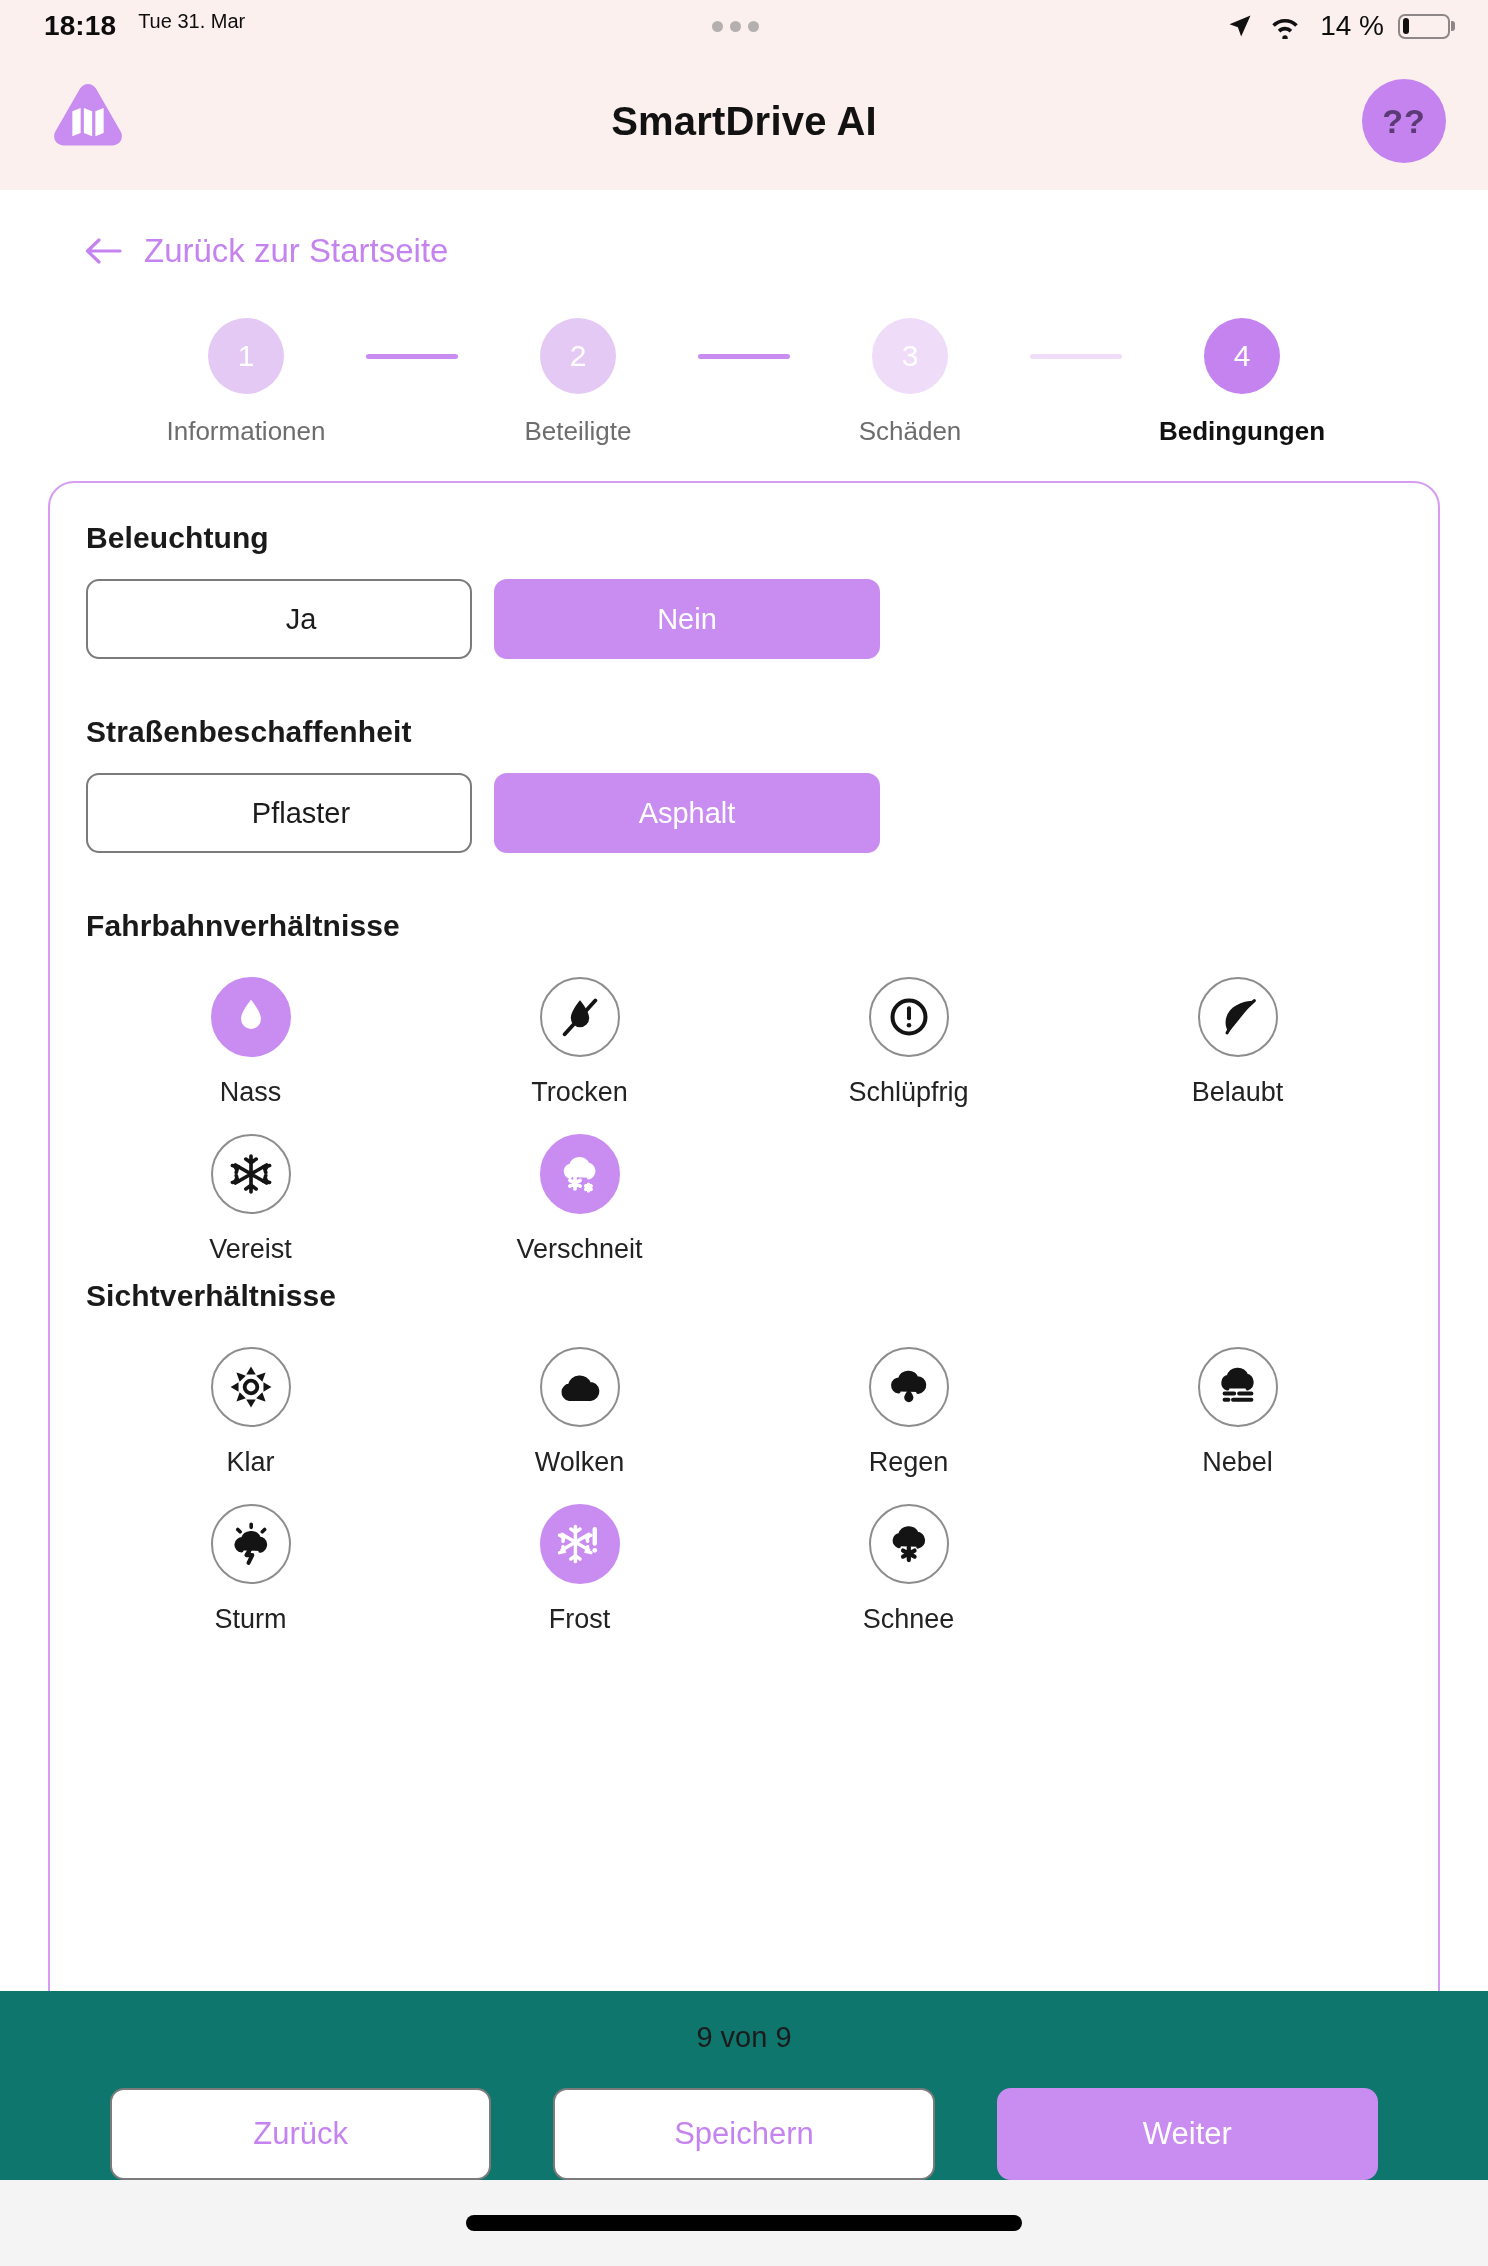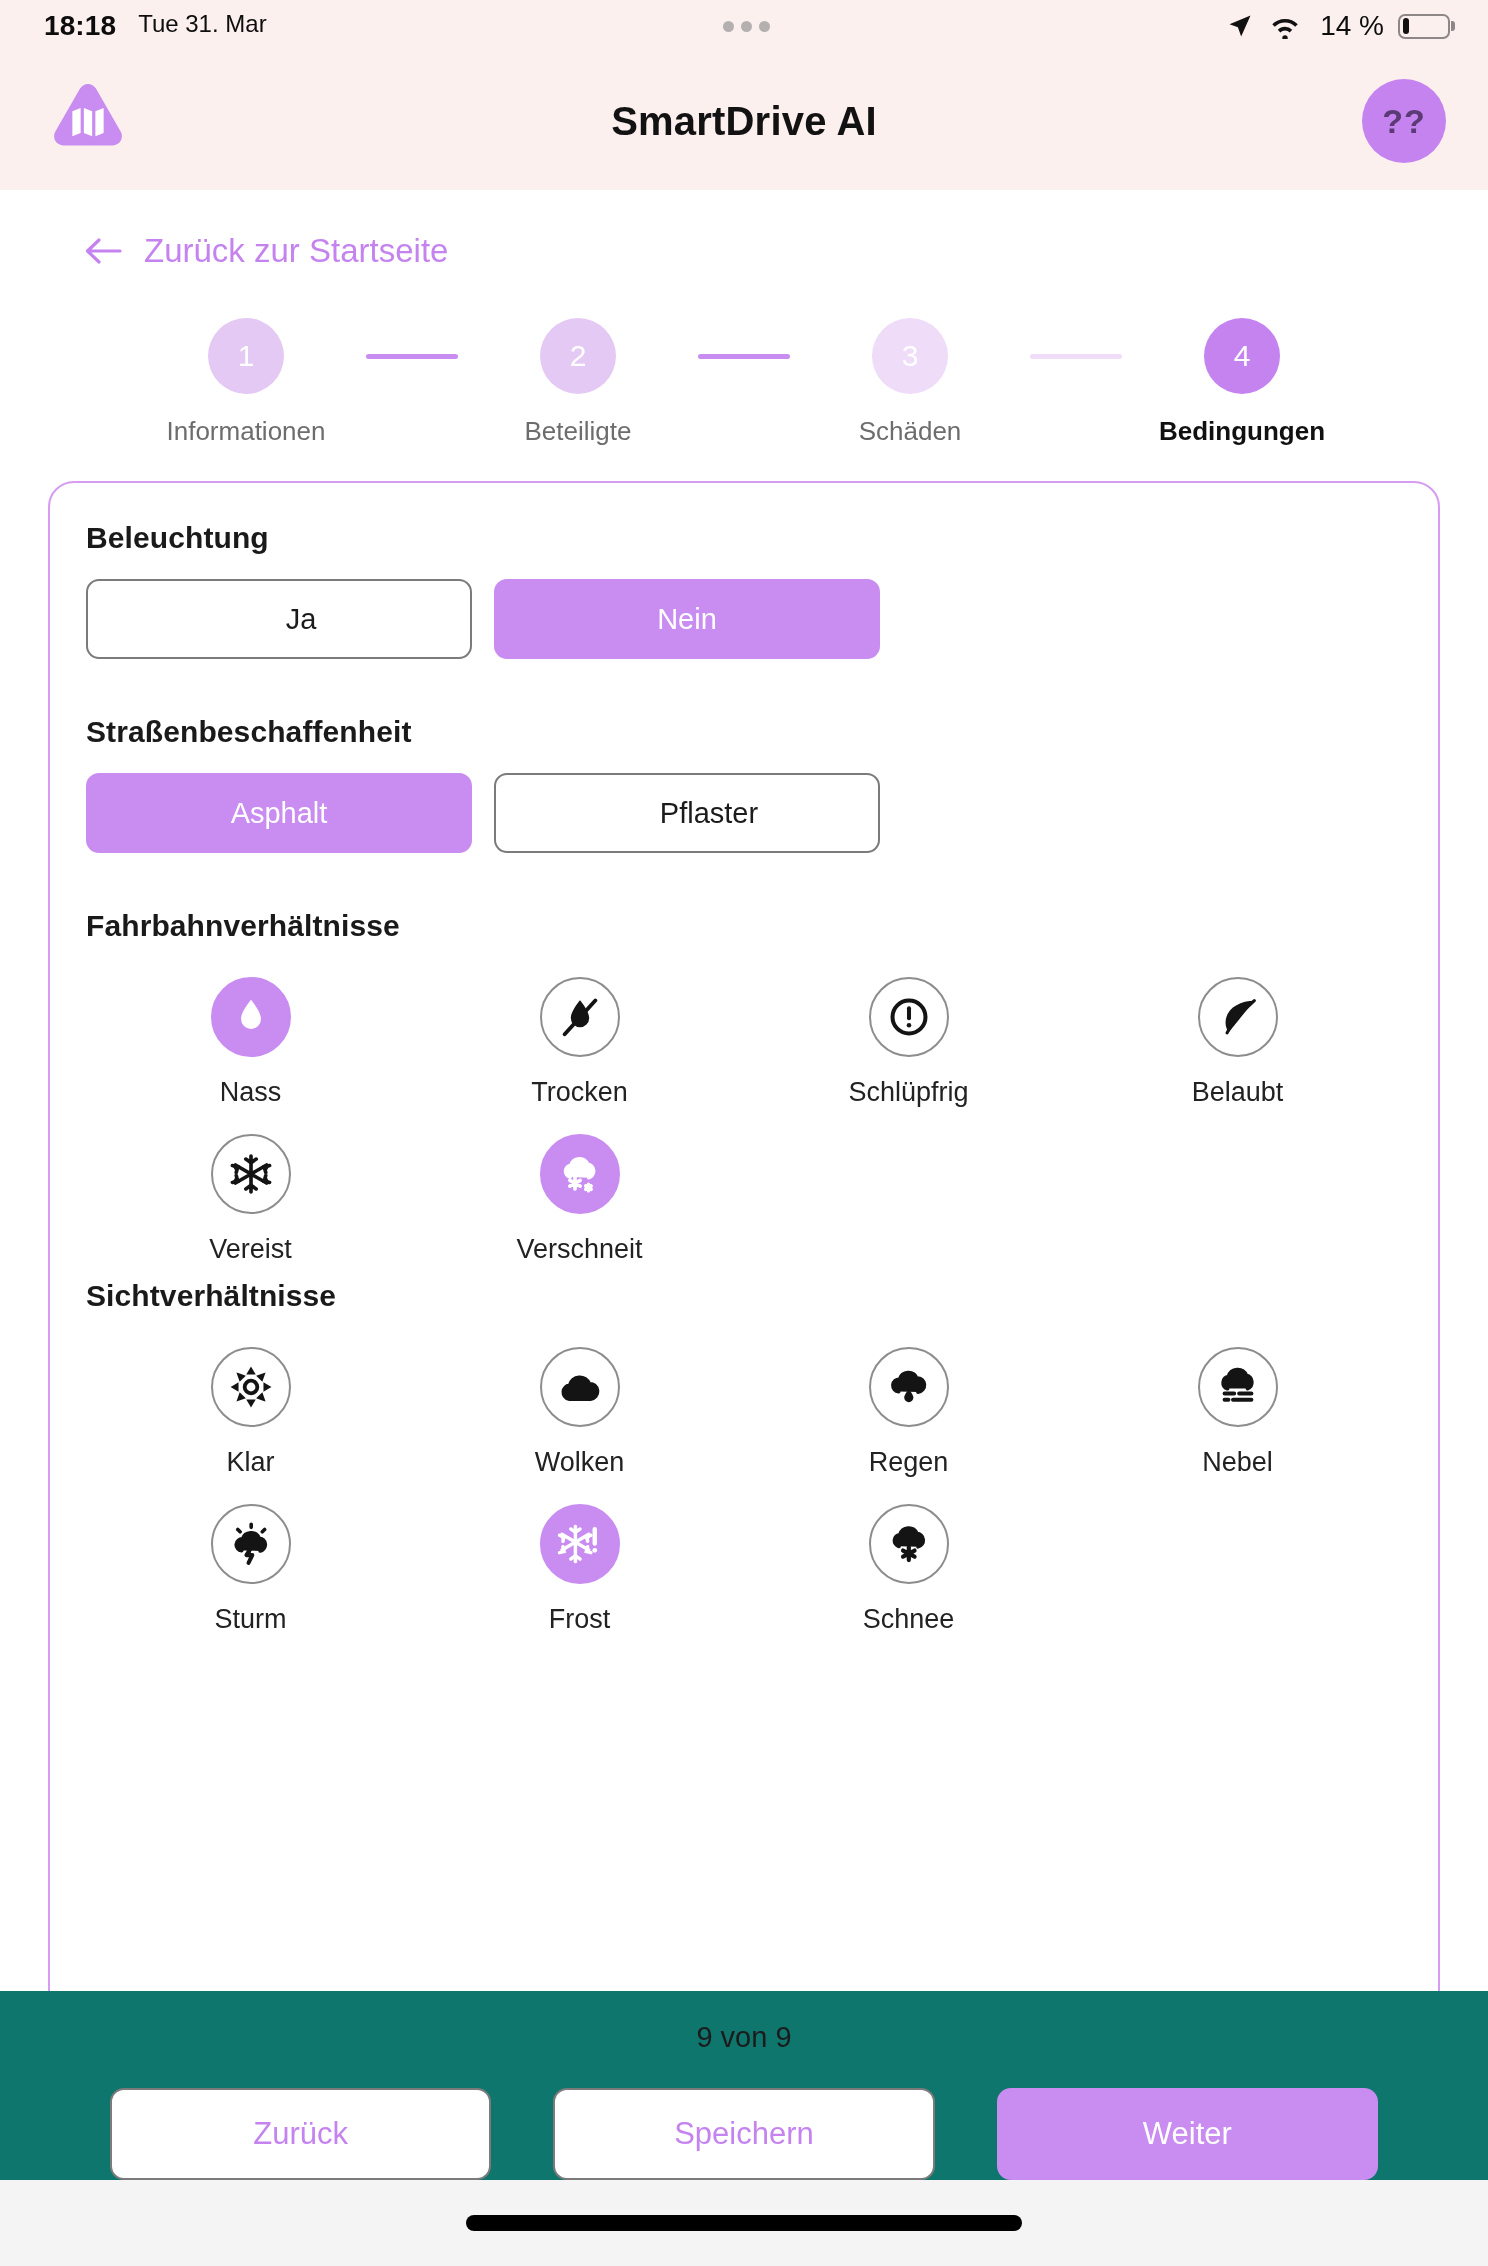--- a/index.html
+++ b/index.html
@@ -24,21 +24,21 @@
   .statusbar {
     height: 52px;
     background: #fcf0ef;
     display: flex;
     align-items: center;
     padding: 0 38px 0 44px;
     flex: none;
   }
   .sb-left { display: flex; align-items: flex-start; gap: 22px; }
   .sb-time { font-size: 28px; font-weight: 600; color: #0d0d0d; letter-spacing: .1px; }
-  .sb-date { font-size: 24px; font-weight: 500; color: #0d0d0d; }
+  .sb-date { font-size: 20px; font-weight: 500; color: #0d0d0d; }
   .sb-center { flex: 1; display: flex; justify-content: center; align-items: center; }
   .dots { display: flex; gap: 7px; }
   .dots i { width: 11px; height: 11px; border-radius: 50%; background: #b4b0b0; display: block; }
   .sb-right { display: flex; align-items: center; gap: 14px; }
   .sb-pct { font-size: 28px; font-weight: 500; color: #0d0d0d; margin-left: 4px; }
   .battery {
     width: 52px; height: 25px; border: 2.5px solid #8d8787; border-radius: 7px;
     position: relative; display: flex; align-items: center; padding: 2.5px;
   }
   .battery::after {
@@ -241,22 +241,22 @@
     <div class="card">
 
       <div class="fieldlabel">Beleuchtung</div>
       <div class="choicerow">
         <button class="choice off">Ja</button>
         <button class="choice on">Nein</button>
       </div>
 
       <div class="fieldlabel">Straßenbeschaffenheit</div>
       <div class="choicerow">
+        <button class="choice off">Pflaster</button>
         <button class="choice on">Asphalt</button>
-        <button class="choice off">Pflaster</button>
       </div>
 
       <div class="sectionhead">Fahrbahnverhältnisse</div>
 
       <div class="iconrow">
         <div class="iconitem">
           <div class="icocircle on">
             <svg viewBox="0 0 24 24">
               <path d="M12 3c-1 1.3-5.2 6.4-5.2 10a5.2 5.2 0 0 0 10.4 0c0-3.6-4.2-8.7-5.2-10z" fill="#ffffff" stroke="none"></path>
             </svg>

